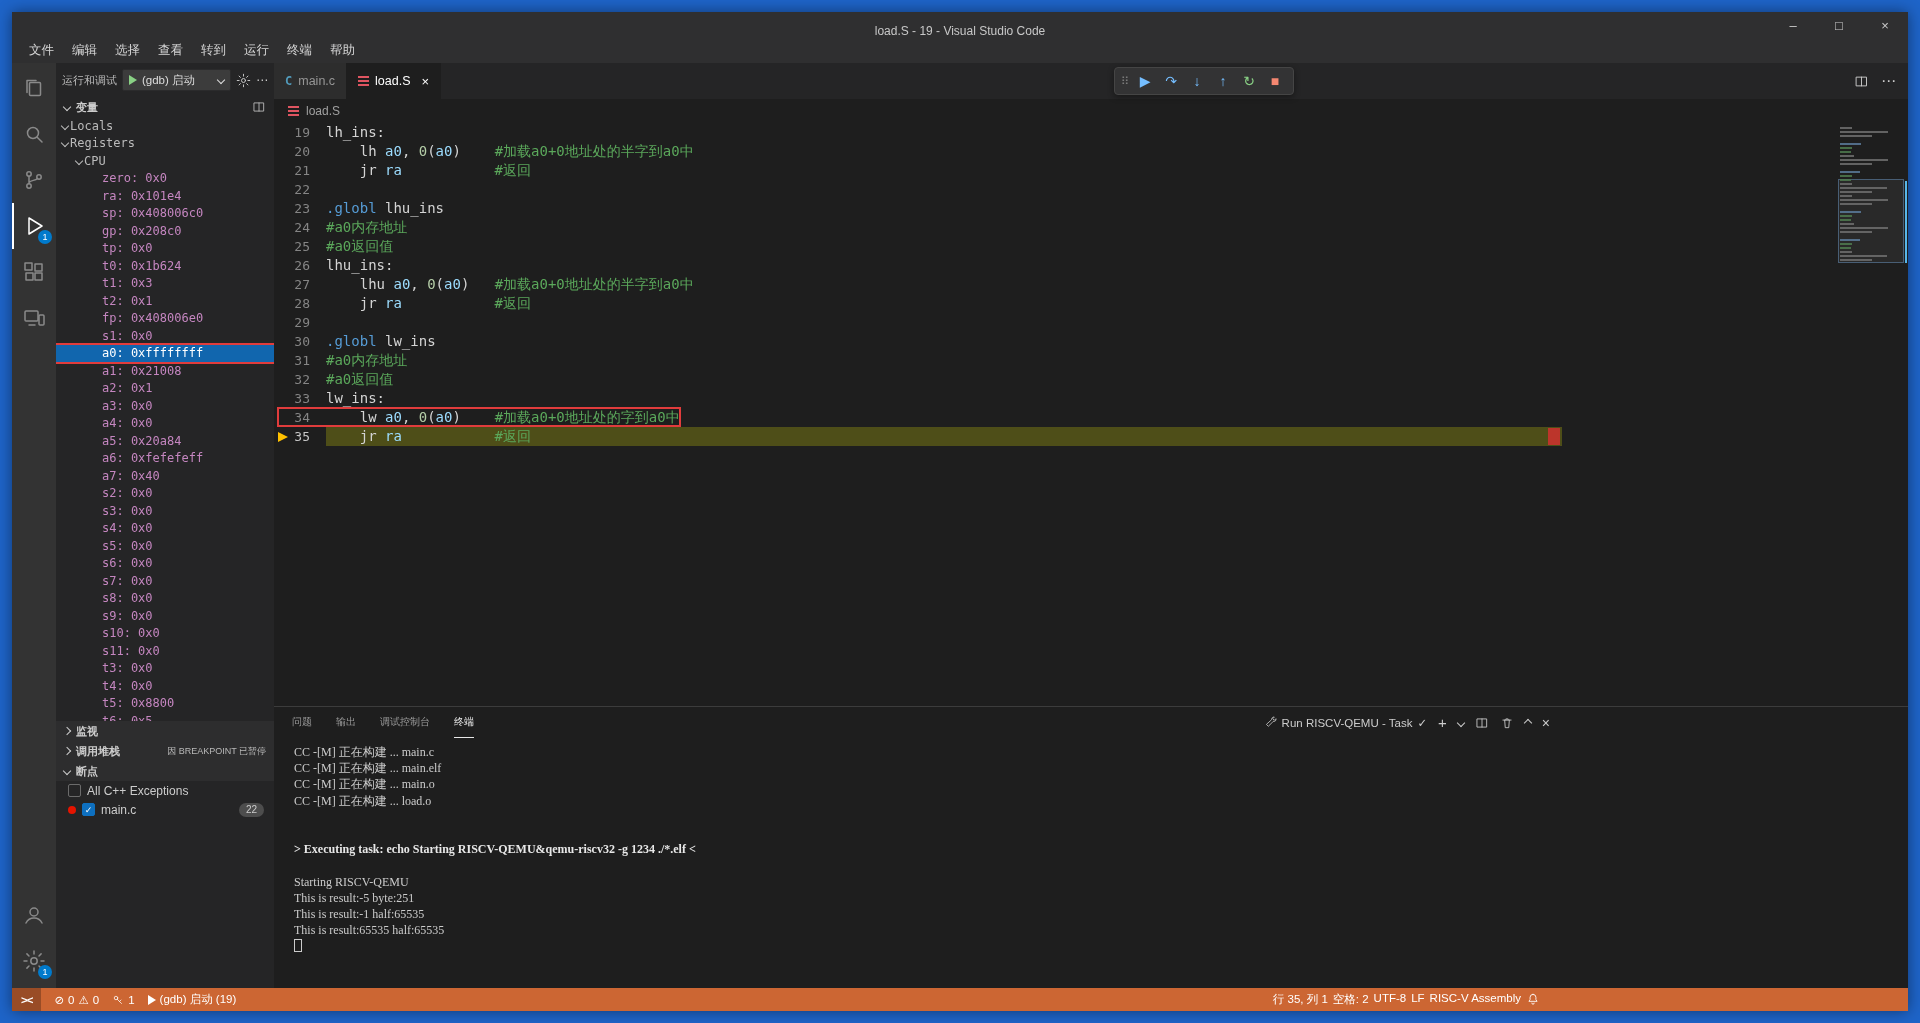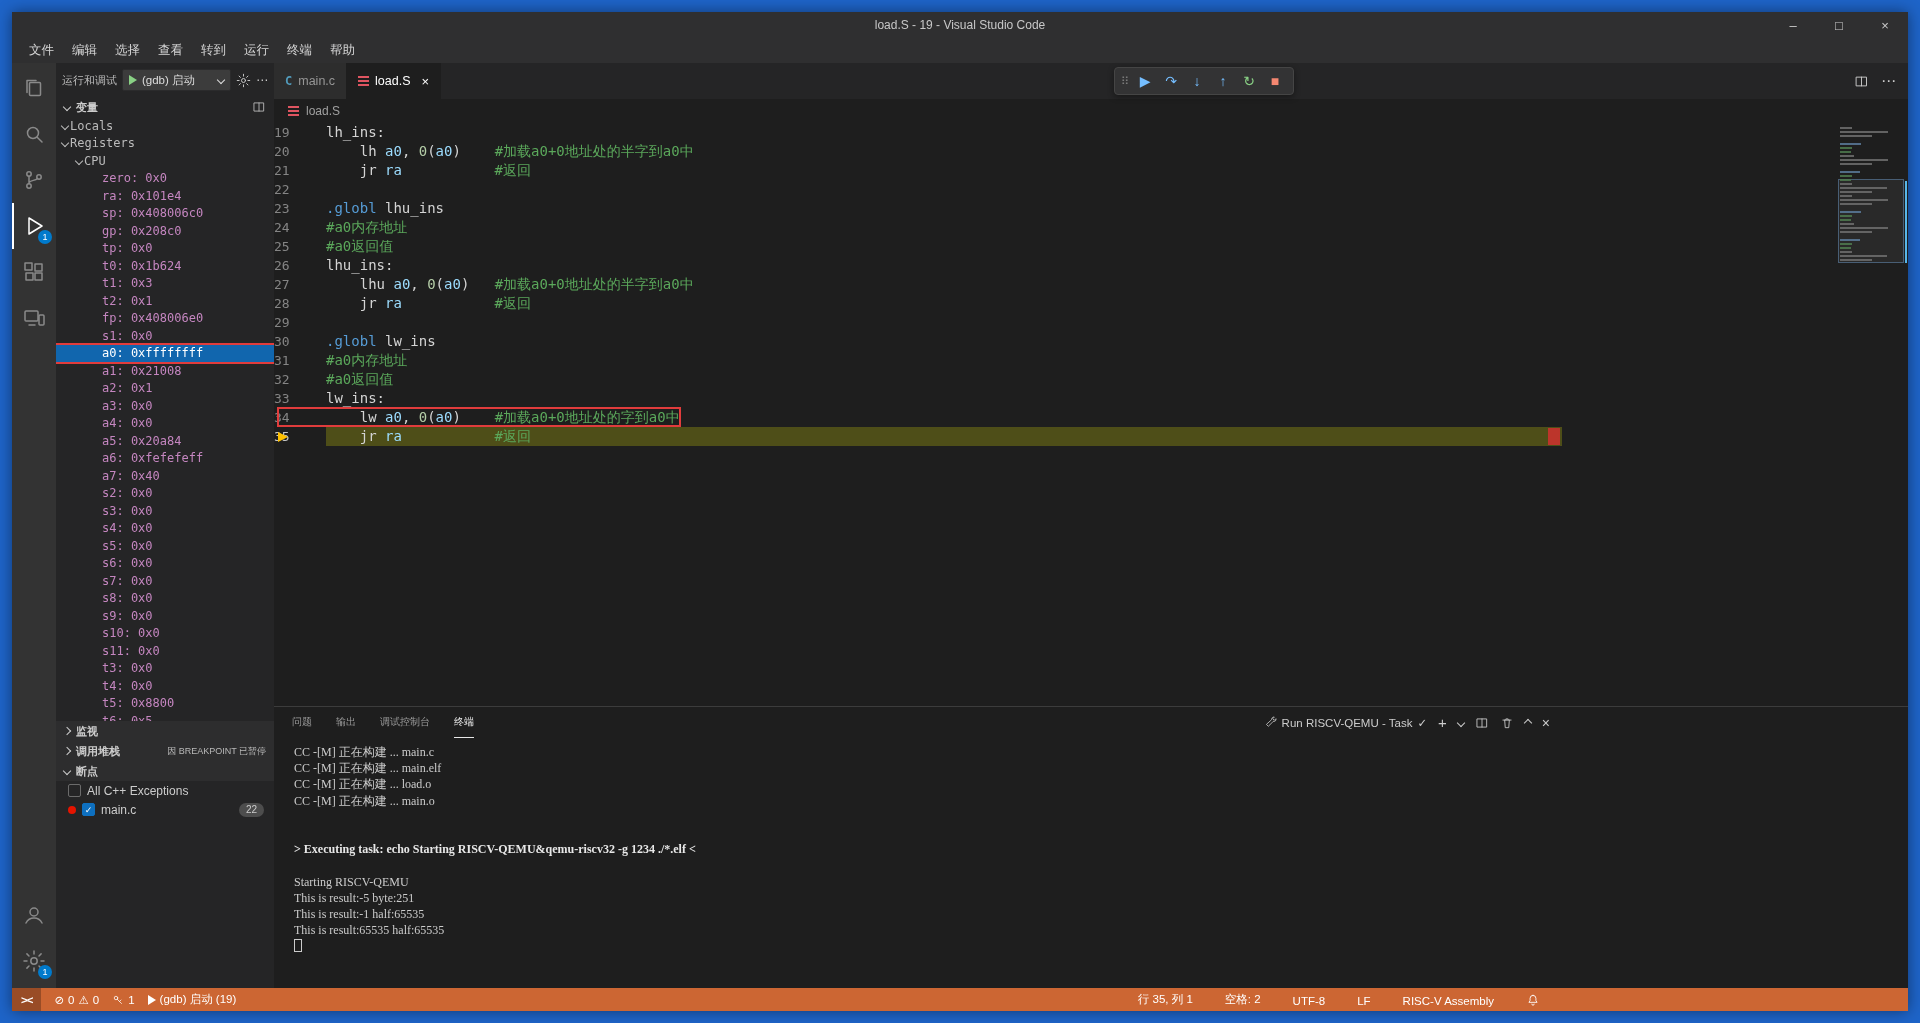--- a/index.html
+++ b/index.html
@@ -2,21 +2,21 @@
 <html style="--accent: #007acc; --statusbar-debug: #cc6633; --frame-blue: #1e64c8; --annotation-red: #e13c3c; --selection-blue: #1166ae; --current-line: #4e4e18; --comment-green: #5ba85b;"><head>
 <meta charset="utf-8">
 <style>
   *{margin:0;padding:0;box-sizing:border-box}
   body{width:1920px;height:1023px;overflow:hidden;background:var(--frame-blue,#1e64c8);
        font-family:"Liberation Sans","DejaVu Sans",sans-serif;color:#ccc;font-size:12px}
   .frame{width:1920px;height:1023px;padding:12px}
   .window{width:100%;height:100%;display:flex;flex-direction:column;background:#1e1e1e;box-shadow:0 0 14px rgba(0,0,0,.45)}
 
   
-  .titlebar{height:26px;background:#2f2f30;display:flex;align-items:center;position:relative;flex:none}
+  .titlebar{height:26px;background:#2f2f30;display:flex;align-items:flex-end;position:relative;flex:none}
   .title{position:absolute;left:0;right:0;text-align:center;font-size:12px;color:#c8c8c8}
   .wincontrols{margin-left:auto;display:flex;z-index:2}
   .winbtn{width:46px;height:26px;display:flex;align-items:center;justify-content:center;font-size:13px;color:#ccc}
   .menubar{height:25px;background:#2f2f30;display:flex;align-items:center;padding-left:8px;flex:none}
   .menu-item{padding:0 9px;font-size:12.5px;color:#d6d6d6}
 
   .main{flex:1;display:flex;min-height:0}
 
   
   .activitybar{width:44px;background:#333333;display:flex;flex-direction:column;align-items:center;padding-top:2px;flex:none}
@@ -63,21 +63,21 @@
   .asm-icon{width:11px;height:11px;background:repeating-linear-gradient(180deg,#e05561 0 2px,transparent 2px 4px);display:inline-block}
   .tabs-right{margin-left:auto;display:flex;align-items:center;gap:12px;padding-right:12px;color:#ccc;font-size:15px}
   .debug-toolbar{position:absolute;left:840px;top:4px;height:28px;background:#333334;border:1px solid #454545;border-radius:4px;
                  display:flex;align-items:center;padding:0 6px;gap:2px;box-shadow:0 2px 6px rgba(0,0,0,.4);z-index:6}
   .dt-btn{width:24px;height:24px;display:flex;align-items:center;justify-content:center;font-size:14px}
   .dt-grip{color:#7a7a7a;font-size:11px;margin-right:2px}
   .breadcrumb{height:24px;display:flex;align-items:center;gap:7px;padding-left:14px;font-size:12px;color:#a0a0a0;flex:none}
 
   .editor{flex:1;position:relative;overflow:hidden;font-family:"DejaVu Sans Mono",monospace;font-size:14px;min-height:0}
   .code-line{height:19px;display:flex;position:relative}
-  .gut{width:52px;flex:none;padding-right:16px;color:#858585;font-size:13px;line-height:19px;position:relative;z-index:2}
+  .gut{width:52px;flex:none;text-align:right;padding-right:16px;color:#858585;font-size:13px;line-height:19px;position:relative;z-index:2}
   .gut.curnum{color:#c6c6c6}
   .cur-arrow{position:absolute;left:4px;top:4.5px;width:0;height:0;border-left:10px solid #ffc100;border-top:5px solid transparent;border-bottom:5px solid transparent}
   .ctext{line-height:19px;white-space:pre;position:relative;z-index:2}
   .tk-lbl{color:#d4d4d4}.tk-dir{color:#569cd6}.tk-mn{color:#d4d4d4}.tk-reg{color:#9cdcfe}
   .tk-num{color:#b5cea8}.tk-com{color:var(--comment-green,#5ba85b)}.tk-pln{color:#d4d4d4}
   .cur-bg{position:absolute;left:52px;right:346px;top:0;bottom:0;background:var(--current-line,#4e4e18);z-index:1}
   .cur-mark{position:absolute;right:348px;top:1px;bottom:1px;width:12px;background:#bc352b;z-index:3}
   .redbox{position:absolute;left:3px;top:-1px;width:404px;height:20px;border:2px solid var(--annotation-red,#e13c3c);z-index:4}
   .minimap{position:absolute;top:4px;right:6px;width:62px;z-index:5}
   .mm-row{height:2px;margin-bottom:2px;background:#6f6f6f;opacity:.85}
@@ -95,21 +95,21 @@
   .terminal{flex:1;padding:6px 0 0 20px;font-family:Liberation Serif, serif;font-size:12px;line-height:16.2px;color:#ccc;overflow:hidden}
   .t-line{white-space:pre;min-height:16.2px}
   .t-line.bold{font-weight:bold;color:#e8e8e8}
   .t-cursor{display:inline-block;width:8px;height:13px;border:1px solid #ccc;vertical-align:-2px}
 
   
   .statusbar{height:23px;background:var(--statusbar-debug,#cc6633);display:flex;align-items:center;color:#fff;font-size:11.5px;flex:none}
   .sb-left{display:flex;align-items:center;gap:13px}
   .remote{height:23px;display:flex;align-items:center;padding:0 9px;background:rgba(0,0,0,.25);font-weight:bold;letter-spacing:-1px}
   .sb-item{display:flex;align-items:center;gap:4px;white-space:nowrap}
-  .sb-right{margin-left:auto;display:flex;align-items:flex-end;gap:32px;margin-right:368px}
+  .sb-right{margin-left:auto;display:flex;align-items:flex-start;gap:5px;margin-right:368px}
   svg{display:block}
 </style>
 </head>
 <body>
 
 <div class="frame">
  <div class="window">
 
   <div class="titlebar">
     <div class="title">load.S - 19 - Visual Studio Code</div>
@@ -507,22 +507,22 @@
                     </svg>
                   </span>
                 </span>
             <span class="chev up"></span>
             <span class="pa-btn" style="font-size:14px">×</span>
           </div>
         </div>
         <div class="terminal" id="terminal">
               <div class="t-line">CC -[M] 正在构建 ... main.c</div>
               <div class="t-line">CC -[M] 正在构建 ... main.elf</div>
+              <div class="t-line">CC -[M] 正在构建 ... main.o</div>
               <div class="t-line">CC -[M] 正在构建 ... load.o</div>
-              <div class="t-line">CC -[M] 正在构建 ... main.o</div>
               <div class="t-line"></div>
               <div class="t-line"></div>
               <div class="t-line bold">&gt; Executing task: echo Starting RISCV-QEMU&amp;qemu-riscv32 -g 1234 ./*.elf &lt;</div>
               <div class="t-line"></div>
               <div class="t-line">Starting RISCV-QEMU</div>
               <div class="t-line">This is result:-5 byte:251</div>
               <div class="t-line">This is result:-1 half:65535</div>
               <div class="t-line">This is result:65535 half:65535</div>
               <div class="t-line"><span class="t-cursor"></span></div>
             </div>

